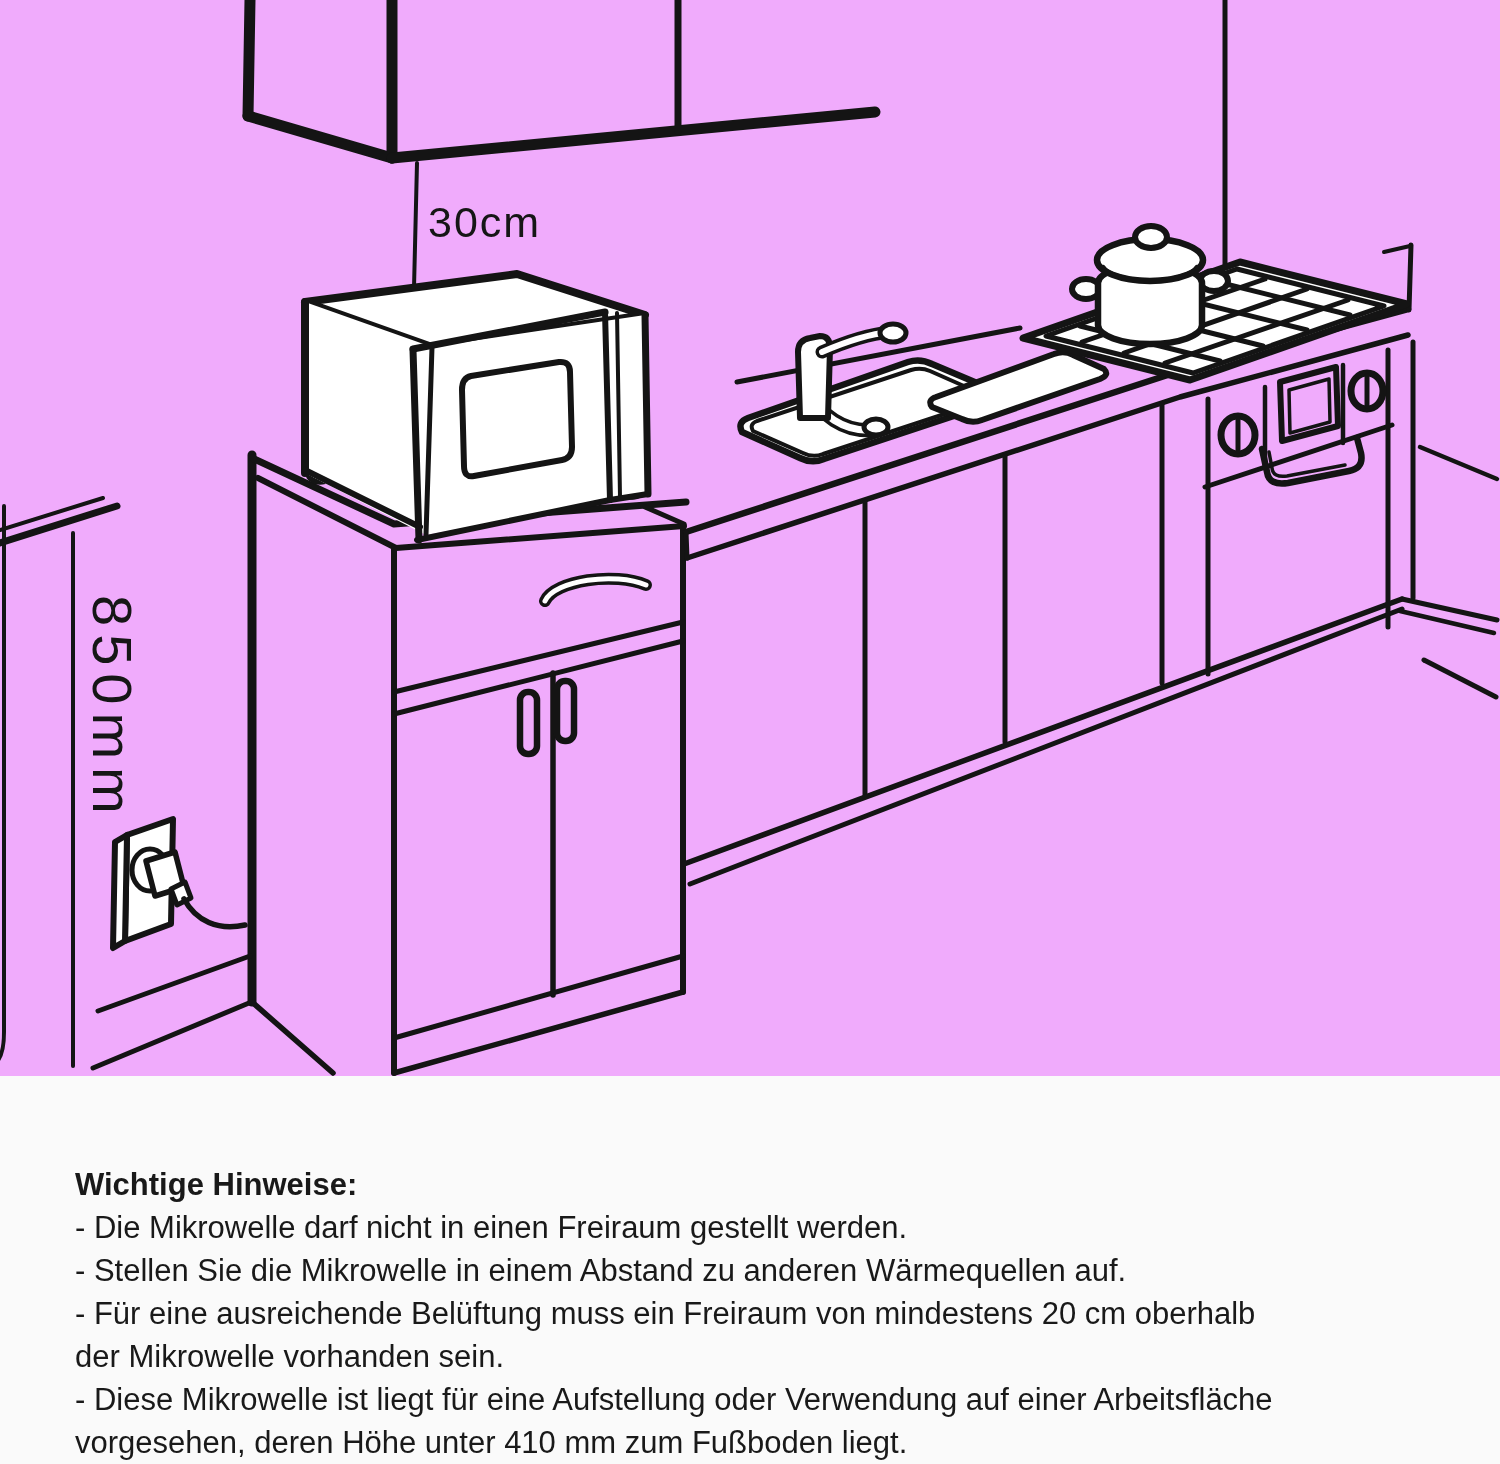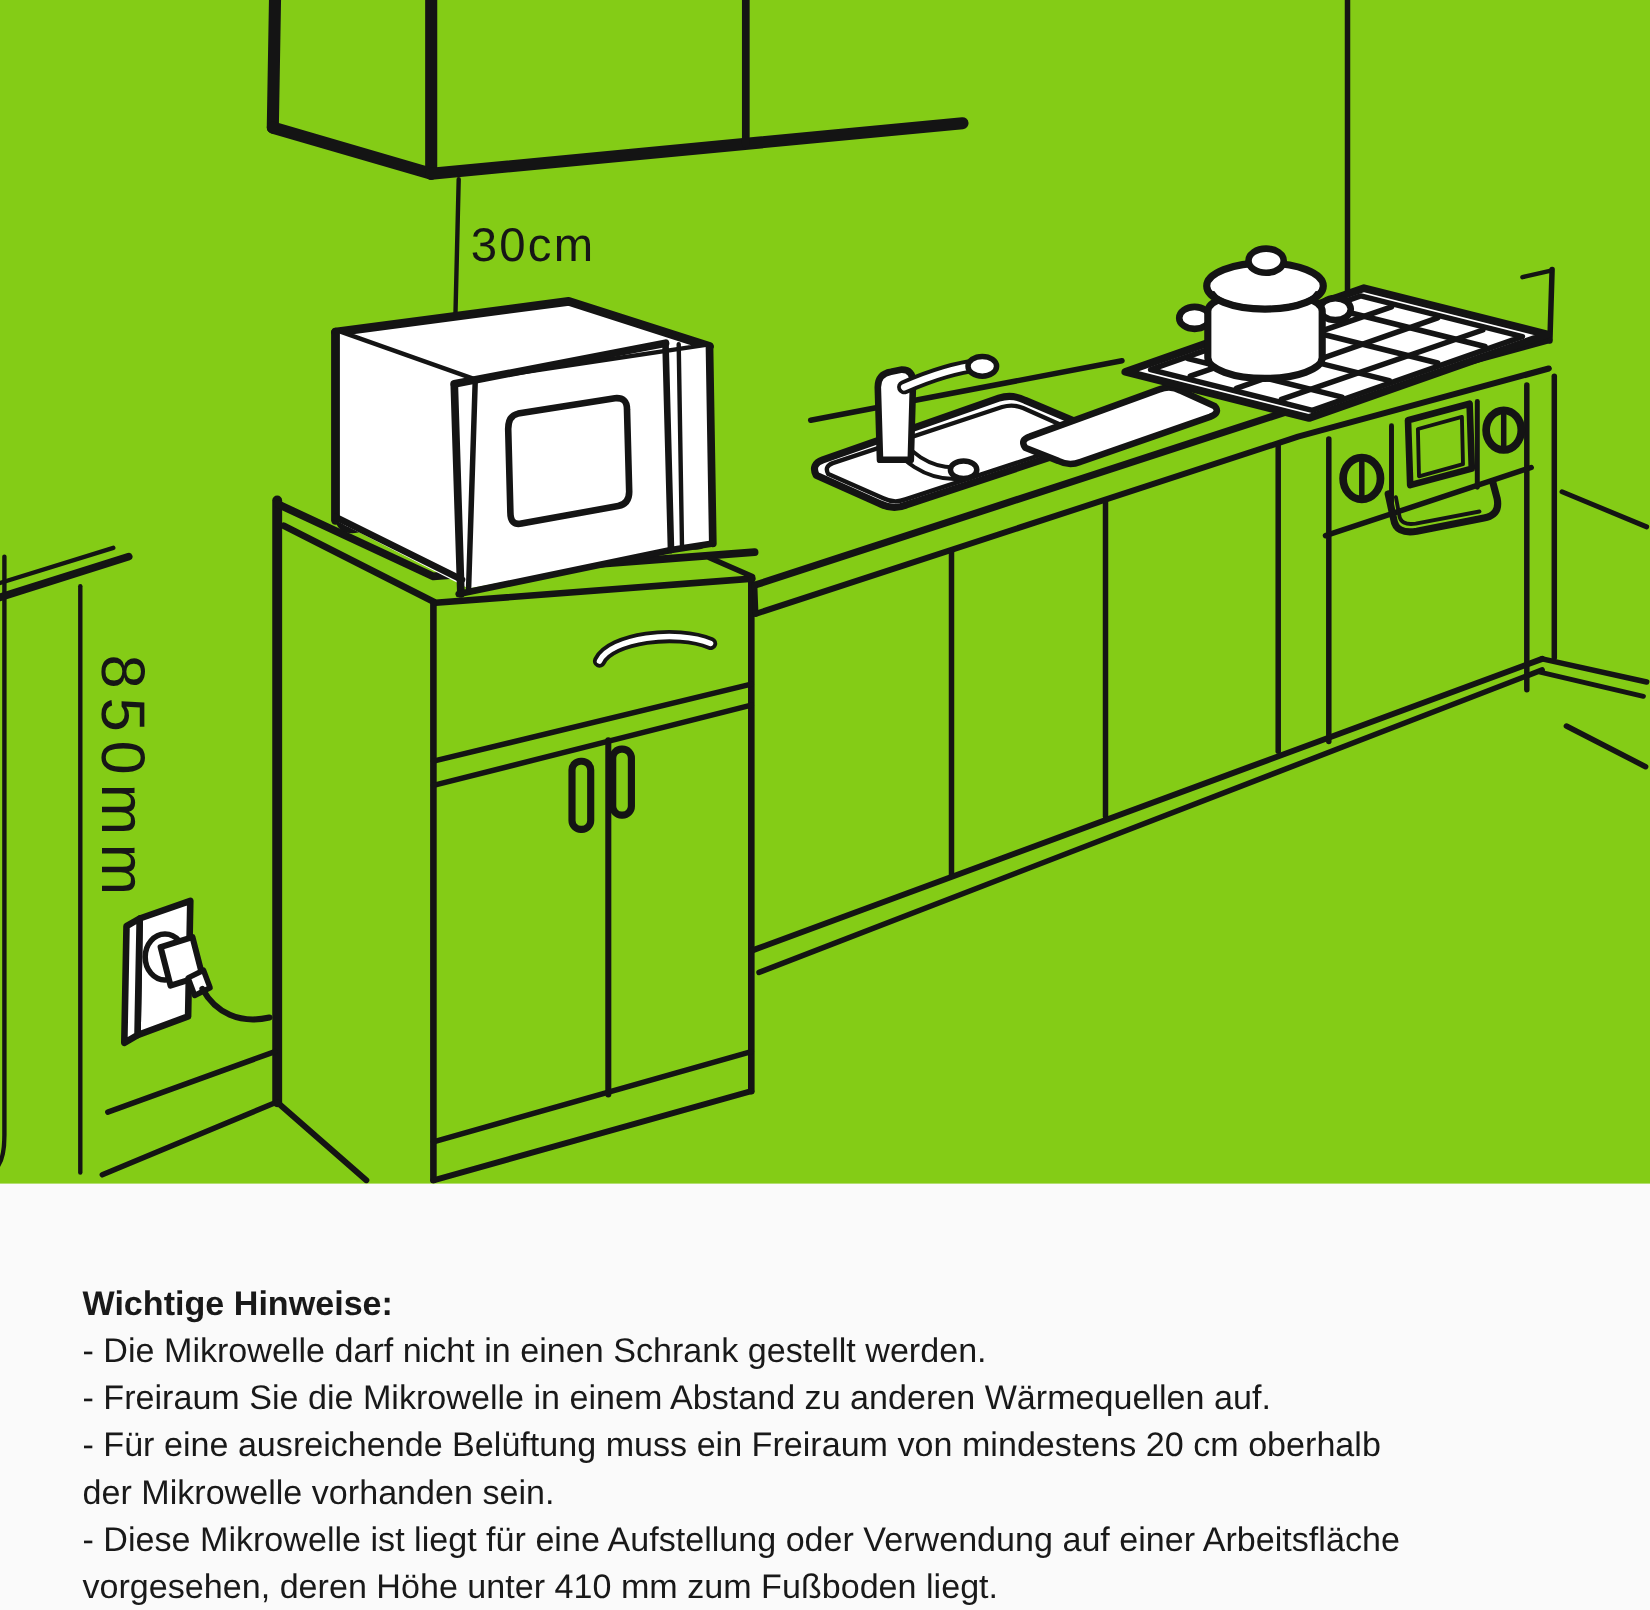--- a/index.html
+++ b/index.html
@@ -1,16 +1,16 @@
 <!DOCTYPE html>
 <html><head>
 <meta charset="utf-8">
 <style>
   html,body{margin:0;padding:0;background:#fff;}
-  #stage{position:relative;width:1500px;height:1464px;background:#84cc16;overflow:hidden;
+  #stage{position:relative;width:1500px;height:1464px;background:#f0abfc;overflow:hidden;
          font-family:"Liberation Sans",sans-serif;}
   #band{position:absolute;left:0;top:1076px;width:1500px;height:388px;background:#fafafa;}
   svg{position:absolute;left:0;top:0;}
   .ln{stroke:#141414;fill:none;stroke-linecap:round;stroke-linejoin:round;}
   .fw{fill:#ffffff;stroke:#141414;stroke-linejoin:round;}
   text.dim{fill:#161616;font-family:"Liberation Sans",sans-serif;}
   #notes{position:absolute;left:75px;top:1163px;width:1392px;color:#191919;
          font-size:31px;line-height:1.39;}
   #notes .hd{font-weight:bold;}
 </style>
@@ -164,20 +164,20 @@
       <line class="ln" stroke-width="5" x1="1367" y1="376" x2="1367" y2="406"></line>
       <polygon class="ln" stroke-width="6" points="1280,382 1336,367 1338,426 1282,441"></polygon>
       <polygon class="ln" stroke-width="3.5" points="1289,390 1329,379 1330,422 1290,433"></polygon>
       <path class="ln" stroke-width="6.5" d="M1262,449 L1267,472 Q1269,486 1288,483 L1349,471 Q1364,468 1361,453 L1357,438"></path>
       <path class="ln" stroke-width="3.5" d="M1269,452 L1272,468 Q1273,478 1287,476 L1345,465"></path>
     </g>
   </svg>
 
   <div id="notes">
     <div class="hd">Wichtige Hinweise:</div>
-    <div>- Die Mikrowelle darf nicht in einen Schrank gestellt werden.</div>
-    <div>- Freiraum Sie die Mikrowelle in einem Abstand zu anderen Wärmequellen auf.</div>
+    <div>- Die Mikrowelle darf nicht in einen Freiraum gestellt werden.</div>
+    <div>- Stellen Sie die Mikrowelle in einem Abstand zu anderen Wärmequellen auf.</div>
     <div>- Für eine ausreichende Belüftung muss ein Freiraum von mindestens 20 cm oberhalb</div>
     <div>der Mikrowelle vorhanden sein.</div>
     <div>- Diese Mikrowelle ist liegt für eine Aufstellung oder Verwendung auf einer Arbeitsfläche</div>
     <div>vorgesehen, deren Höhe unter 410 mm zum Fußboden liegt.</div>
   </div>
 </div>
 
 </body></html>

